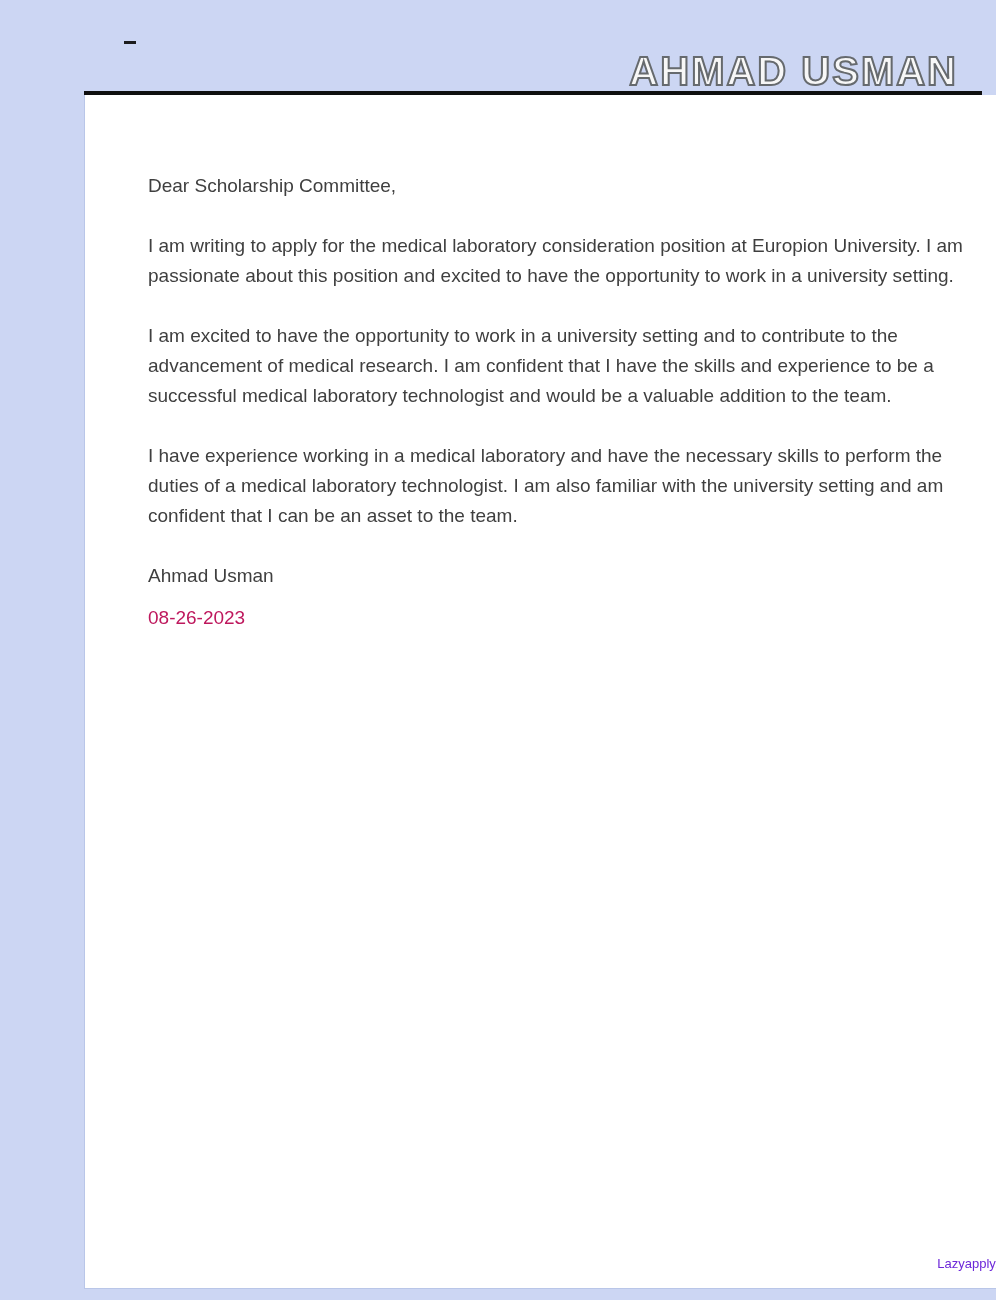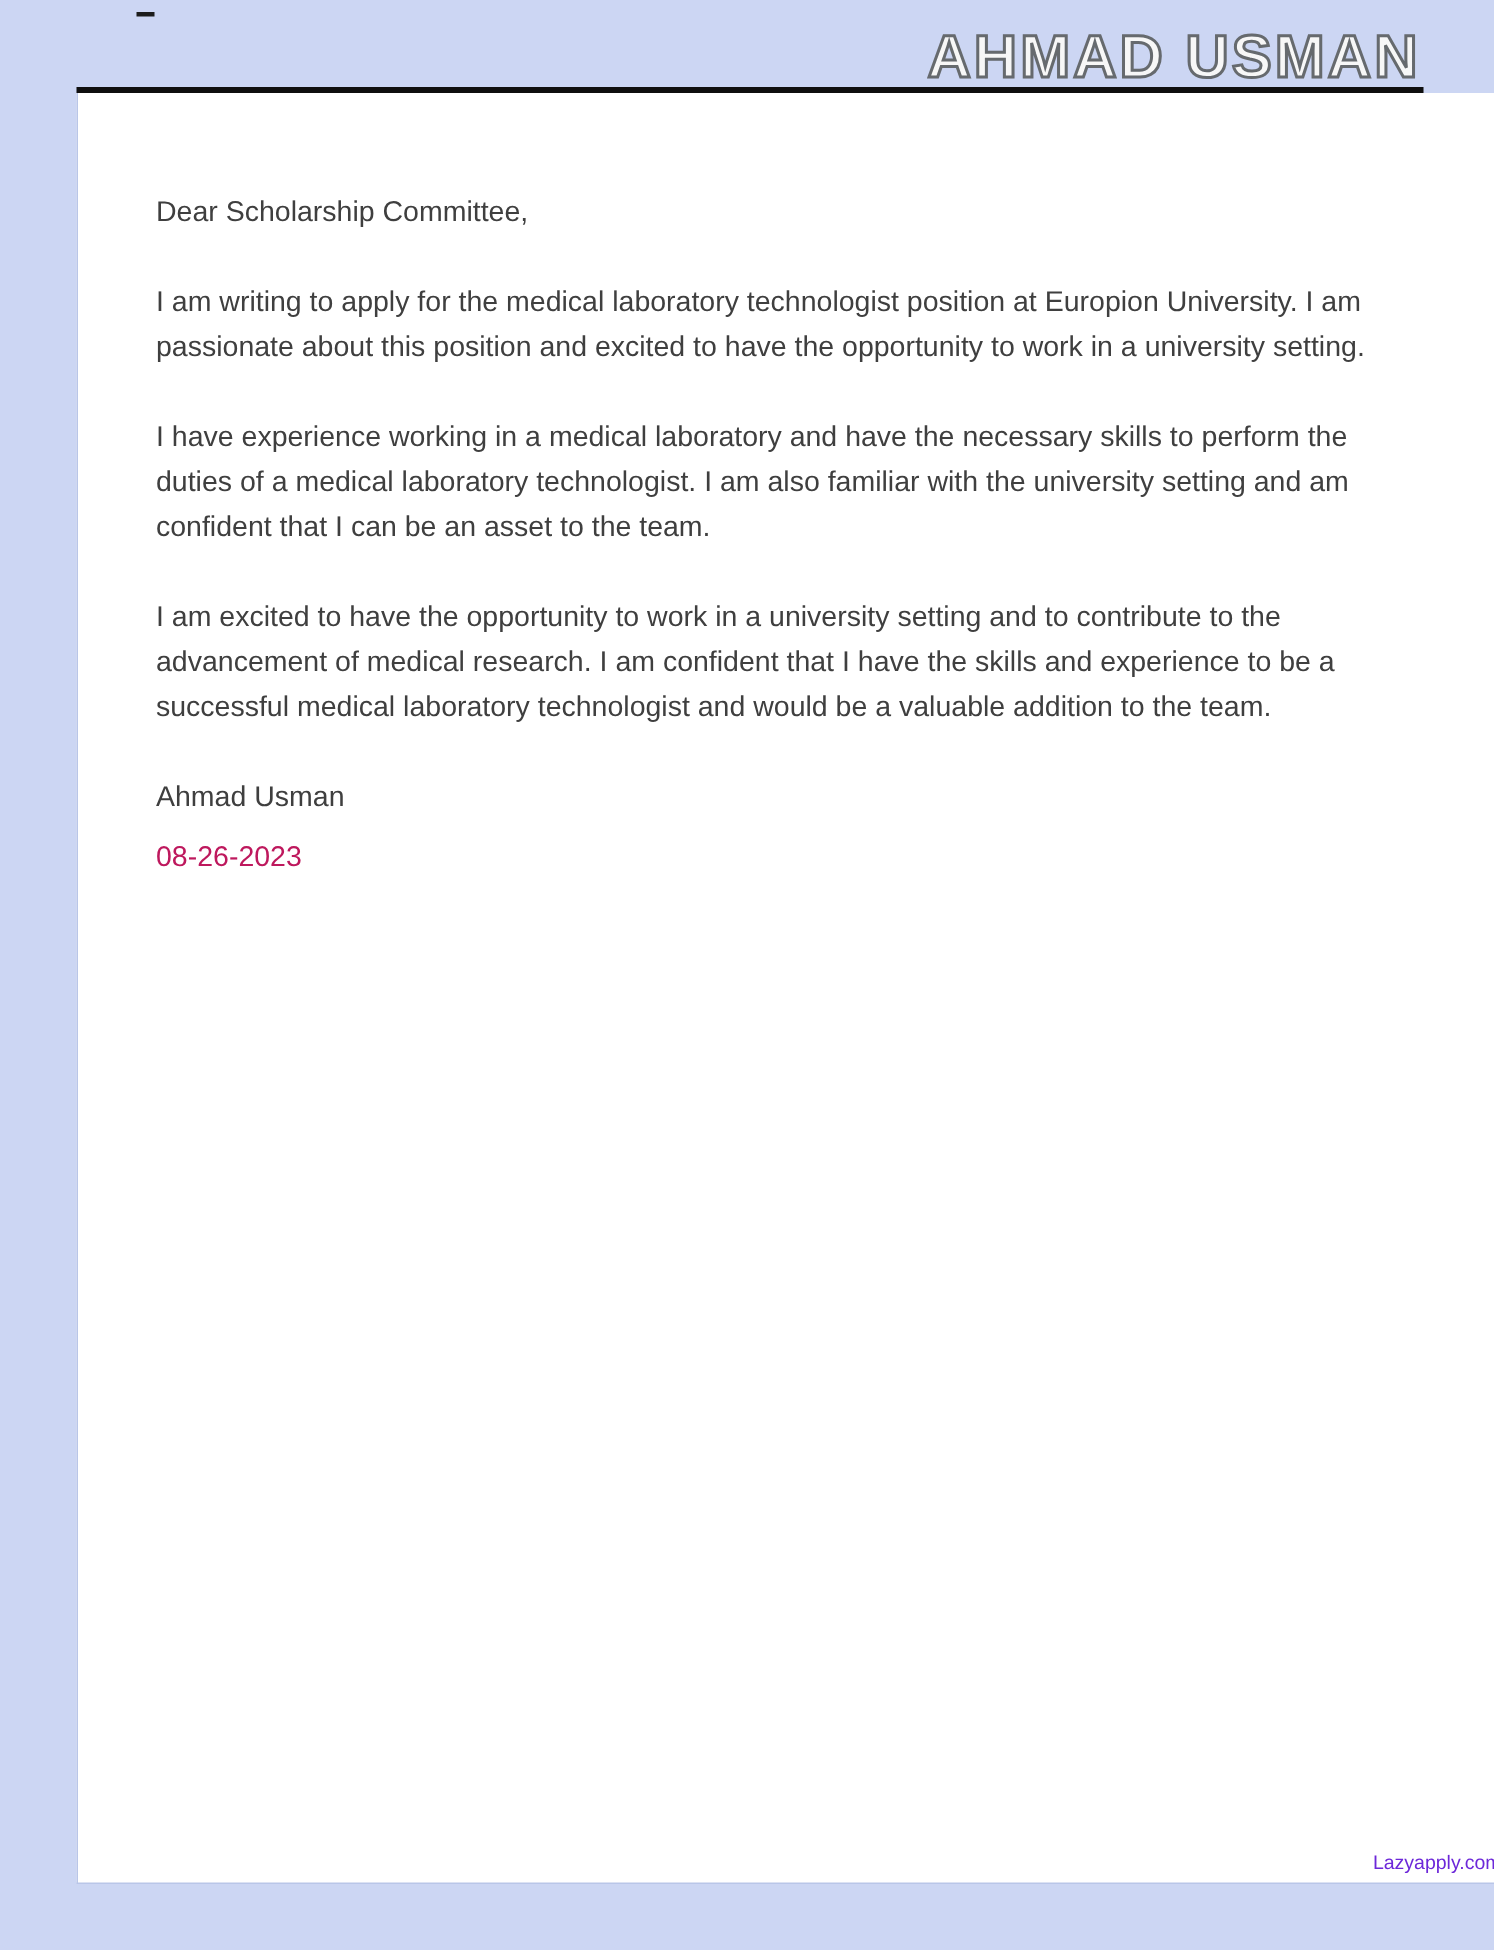--- a/index.html
+++ b/index.html
@@ -1,15 +1,15 @@
 <!DOCTYPE html>
 <html><head>
 <meta charset="utf-8">
 <style>
-  * { margin: 1px; padding: 0; box-sizing: border-box; }
+  * { margin: 12px; padding: 0; box-sizing: border-box; }
   html, body { width: 996px; height: 1300px; }
   body {
     position: relative;
     background: #ccd6f3;
     font-family: "Liberation Sans", sans-serif;
     overflow: hidden;
   }
 
   
   .top-mark {
@@ -75,25 +75,25 @@
 <div class="top-mark"></div>
 
 <div class="header-name">AHMAD USMAN</div>
 
 <div class="header-rule"></div>
 
 <div class="page">
 
   <p>Dear Scholarship Committee,</p>
 
-  <p>I am writing to apply for the medical laboratory technologist position at Europion University. I am passionate about this position and excited to have the opportunity to work in a university setting.</p>
+  <p>I am writing to apply for the medical laboratory consideration position at Europion University. I am passionate about this position and excited to have the opportunity to work in a university setting.</p>
+
+  <p>I am excited to have the opportunity to work in a university setting and to contribute to the advancement of medical research. I am confident that I have the skills and experience to be a successful medical laboratory technologist and would be a valuable addition to the team.</p>
 
   <p>I have experience working in a medical laboratory and have the necessary skills to perform the duties of a medical laboratory technologist. I am also familiar with the university setting and am confident that I can be an asset to the team.</p>
-
-  <p>I am excited to have the opportunity to work in a university setting and to contribute to the advancement of medical research. I am confident that I have the skills and experience to be a successful medical laboratory technologist and would be a valuable addition to the team.</p>
 
 
 
   <p class="signature">Ahmad Usman</p>
 
   <p class="date">08-26-2023</p>
 
   <div class="footer">Lazyapply.com</div>
 </div>
 

